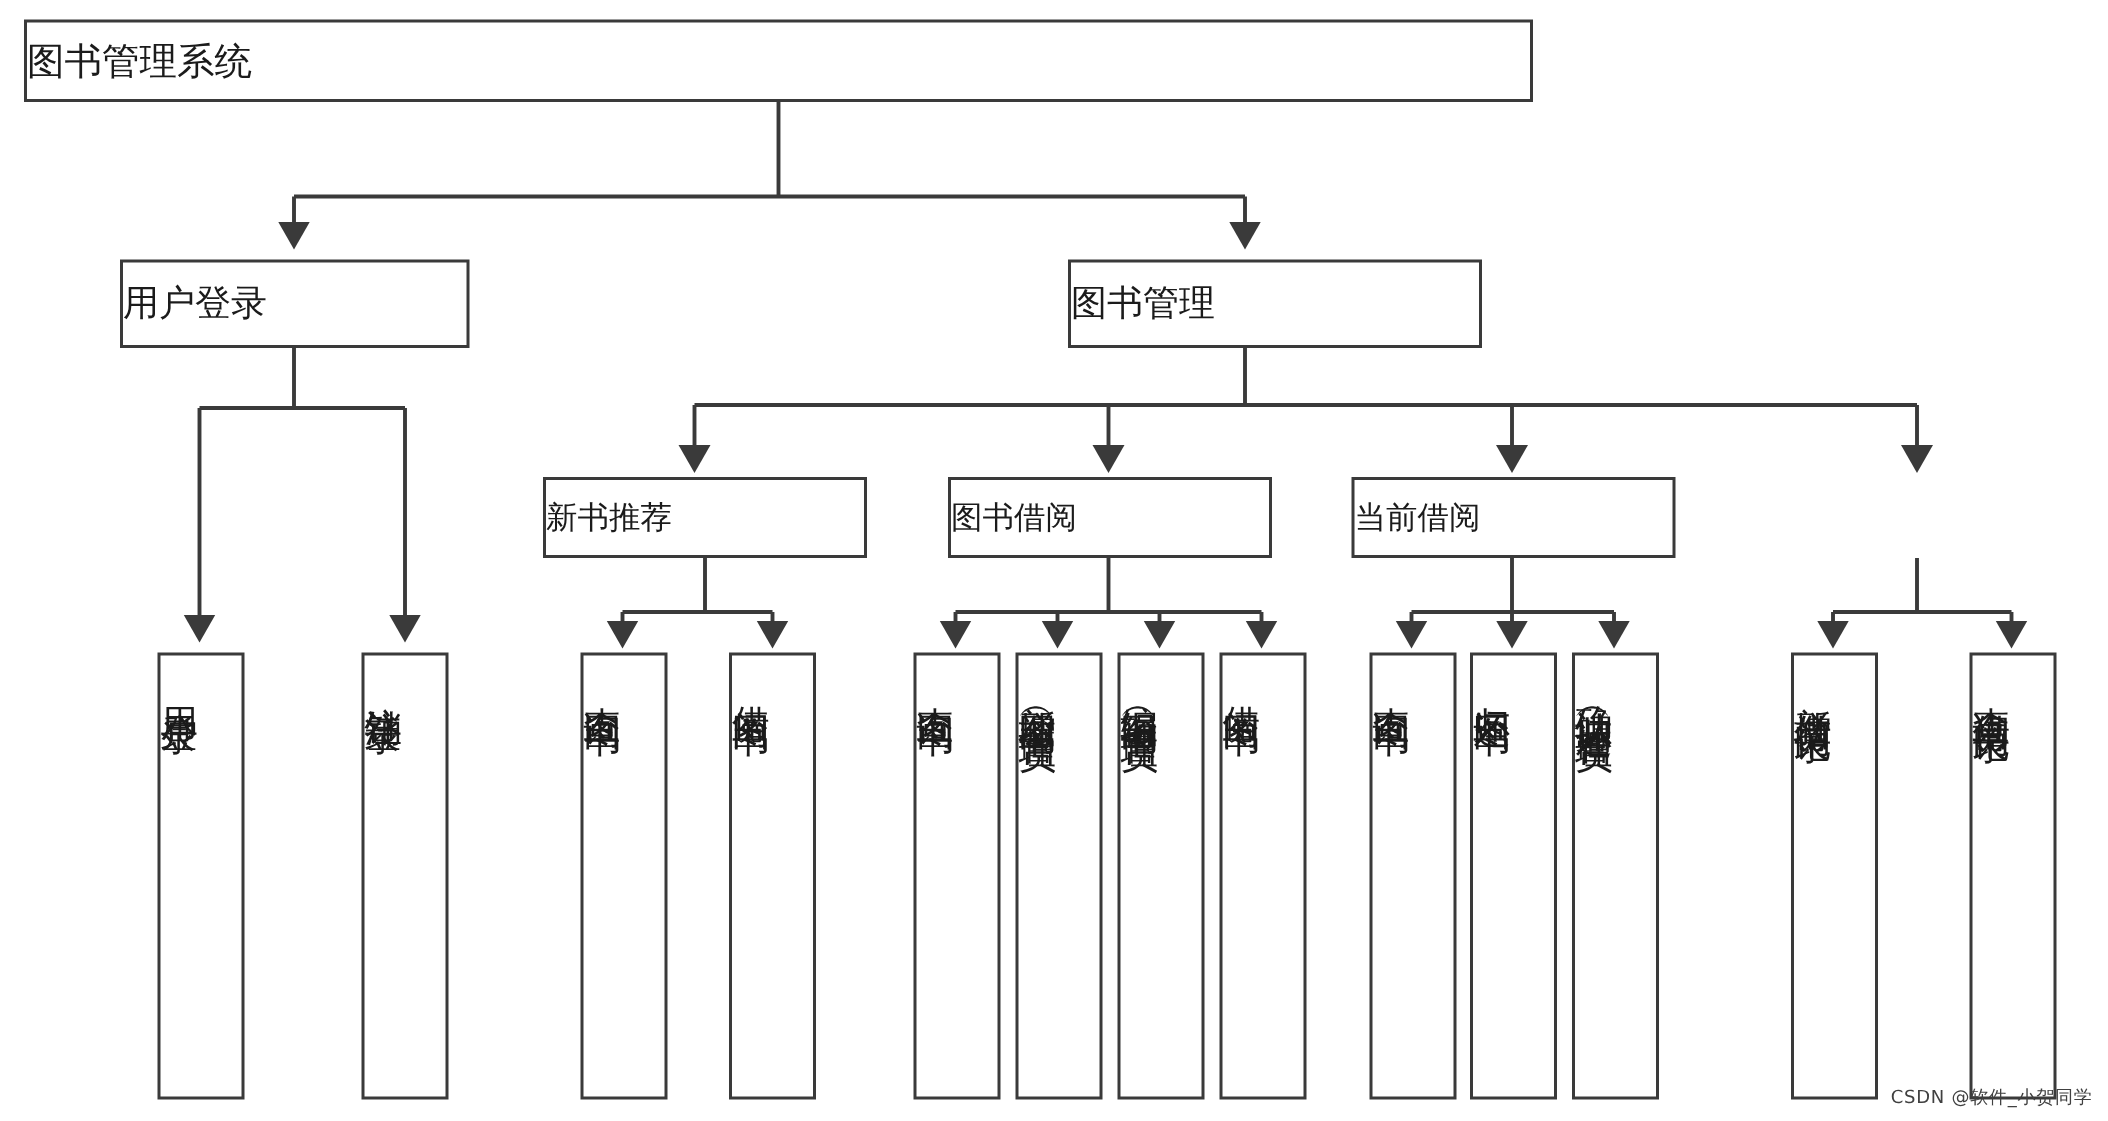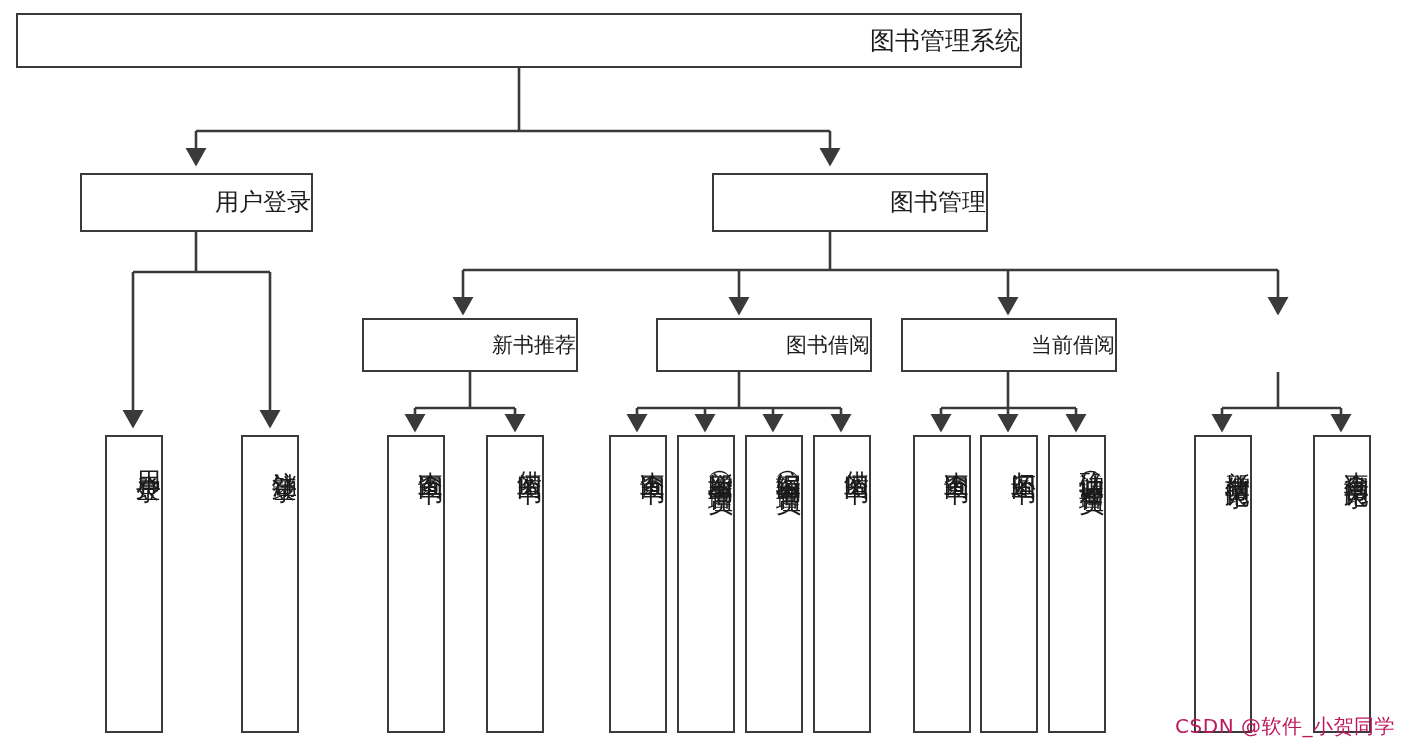--- a/index.html
+++ b/index.html
@@ -26,21 +26,21 @@
     height: 747px;
     pointer-events: none;
   }
   .node {
     position: absolute;
     box-sizing: border-box;
     background: #ffffff;
     border: 2.5px solid #3a3a3a;
     display: flex;
     align-items: center;
-    justify-content: flex-end;
+    justify-content: flex-start;
     color: #1b1b1b;
     z-index: 3;
   }
   .node .label {
     display: block;
     text-align: center;
     line-height: 1.18;
     white-space: nowrap;
   }
   
@@ -60,22 +60,22 @@
     text-orientation: upright;
     font-size: 25px;
     letter-spacing: 3px;
     line-height: 1;
     white-space: pre-line;
   }
   #watermark {
     position: absolute;
     right: 10px;
     bottom: 7px;
-    font-size: 20px;
-    color: #be185d;
+    font-size: 12px;
+    color: #404040;
     letter-spacing: 0.5px;
     white-space: nowrap;
     z-index: 6;
     font-family: "DejaVu Sans", "Liberation Sans", sans-serif;
   }
 </style>
 </head>
 <body>
 
 <div id="diagram-root">
@@ -139,25 +139,25 @@
   </div>
 
   <div class="node lvl1 horiz" style="left:712px; top:173px; width:276px; height:59px;">
     <span class="label">图书管理</span>
   </div>
 
   <div class="node lvl2 horiz" style="left:362px; top:318px; width:216px; height:54px;">
     <span class="label">新书推荐</span>
   </div>
 
-  <div class="node lvl2 horiz" style="left:632px; top:318px; width:216px; height:54px;margin-left:24px;">
+  <div class="node lvl2 horiz" style="left:632px; top:318px; width:216px; height:54px;">
     <span class="label">图书借阅</span>
   </div>
 
-  <div class="node lvl2 horiz" style="left:901px; top:318px; width:216px; height:54px;padding-left:28px;">
+  <div class="node lvl2 horiz" style="left:901px; top:318px; width:216px; height:54px;">
     <span class="label">当前借阅</span>
   </div>
 
 
   <div class="node leaf" style="left:105px; top:435px; width:58px; height:298px;">
     <span class="label">用户登录</span>
   </div>
 
   <div class="node leaf" style="left:241px; top:435px; width:58px; height:298px;">
     <span class="label">注销登录</span>

